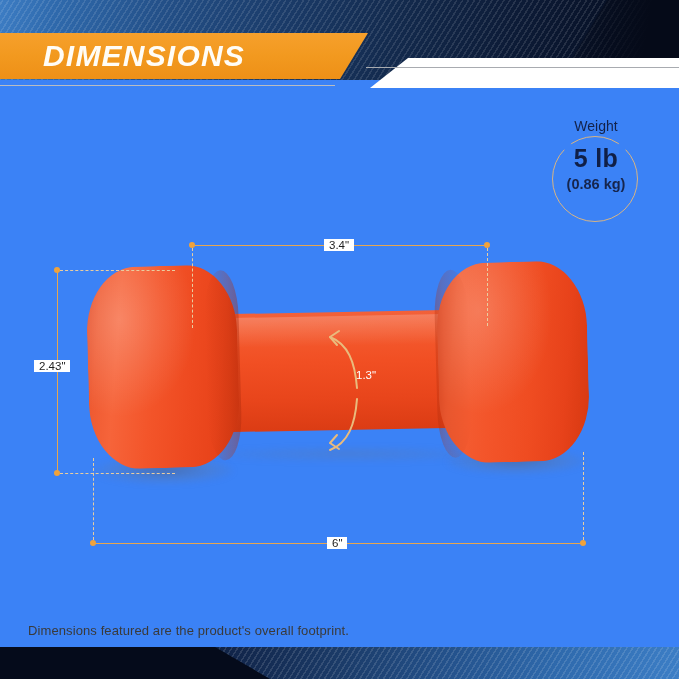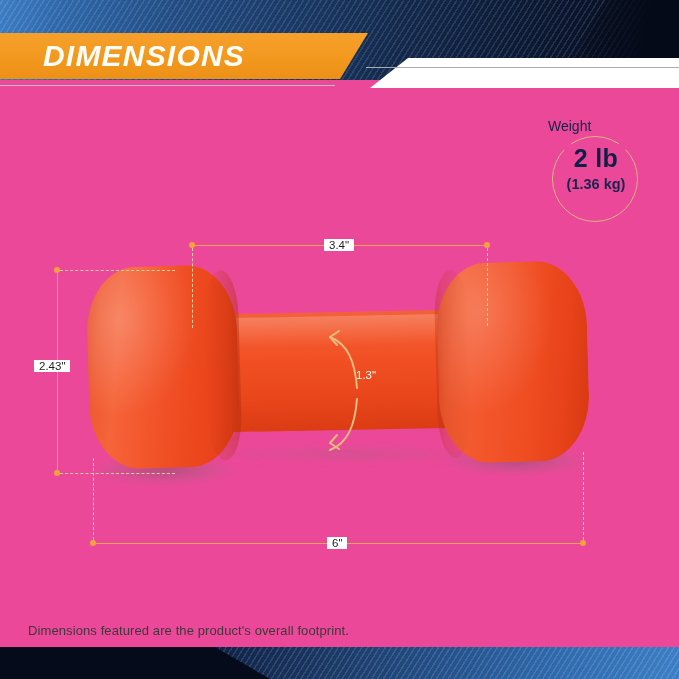--- a/index.html
+++ b/index.html
@@ -5,21 +5,21 @@
   html, body {
     margin: 0;
     padding: 0;
     background: #ffffff;
   }
   #page {
     position: relative;
     width: 679px;
     height: 679px;
     overflow: hidden;
-    background: #ec4899;
+    background: #3b82f6;
     font-family: "Liberation Sans", sans-serif;
   }
 
   
   .header-band {
     position: absolute;
     left: 0; top: 0;
     width: 679px; height: 80px;
     background:
       repeating-linear-gradient(
@@ -129,21 +129,21 @@
     width: 86px; height: 86px;
     border-radius: 50%;
     border: 1.6px solid #d8b483;
     clip-path: polygon(0 16%, 22% 16%, 22% 0, 78% 0, 78% 16%, 100% 16%, 100% 100%, 0 100%);
     box-sizing: border-box;
   }
   .weight-label {
     position: absolute;
     left: 0; top: 0;
     width: 96px;
-    text-align: left;
+    text-align: center;
     color: #13224a;
     font-size: 14px;
     font-weight: normal;
   }
   .weight-value {
     position: absolute;
     left: 0; top: 26px;
     width: 96px;
     text-align: center;
     color: #101f47;
@@ -331,22 +331,22 @@
   <div class="header-notch"></div>
   <div class="title-banner">
     <span class="title-text">DIMENSIONS</span>
   </div>
   <div class="content-rule"></div>
   <div class="content-rule-2"></div>
 
   <div class="weight-badge">
     <div class="weight-ring"></div>
     <div class="weight-label">Weight</div>
-    <div class="weight-value">2 lb</div>
-    <div class="weight-metric">(1.36 kg)</div>
+    <div class="weight-value">5 lb</div>
+    <div class="weight-metric">(0.86 kg)</div>
   </div>
 
   <div class="dumbbell">
     <div class="db-shadow db-shadow-mid"></div>
     <div class="db-shadow db-shadow-left"></div>
     <div class="db-shadow db-shadow-right"></div>
 
     <div class="db-handle">
       <div class="db-handle-hl"></div>
     </div>

